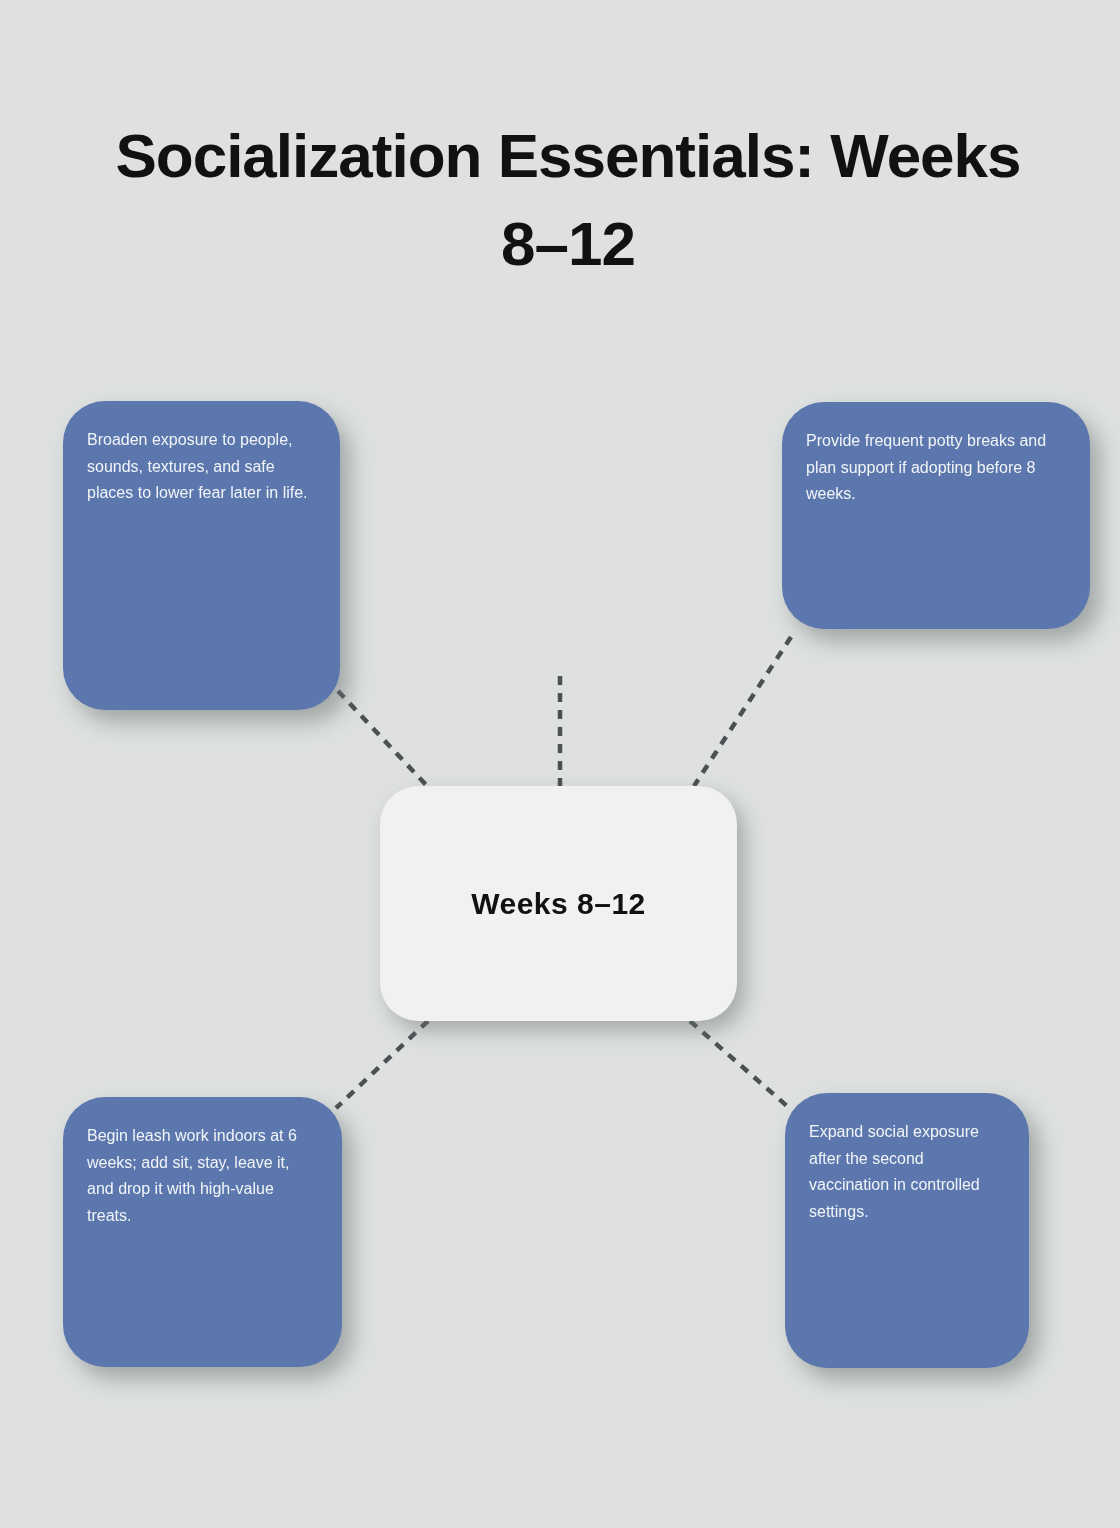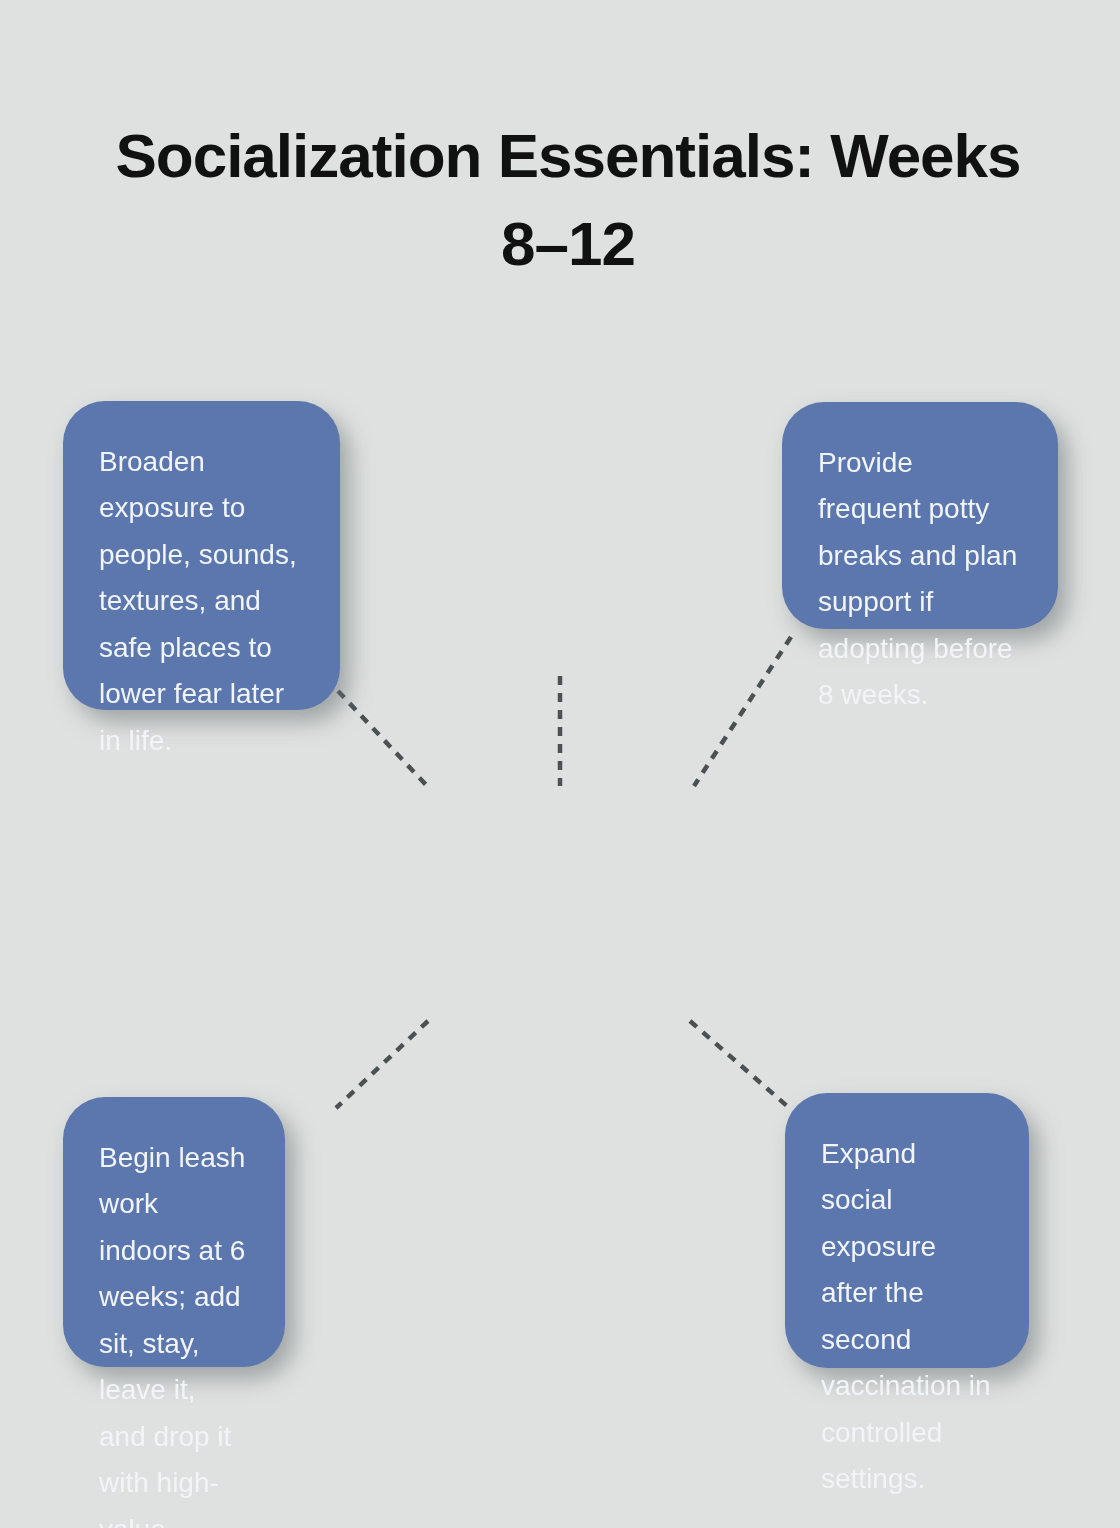--- a/index.html
+++ b/index.html
@@ -49,45 +49,45 @@
     box-sizing: border-box;
     border-radius: 42px;
     padding: 26px 24px;
   }
   .node.blue {
     background: var(--node-fill, #5c77ad);
     color: var(--node-text, #f2f5f8);
     box-shadow: 10px 12px 22px rgba(110, 116, 116, 0.55);
   }
   .node.blue p {
-    margin: 12px;
-    font-size: 28px;
+    margin: 0;
+    font-size: 16px;
     line-height: 1.66;
     font-weight: 400;
   }
   .node.center-node {
     background: var(--center-fill, #f0f1f0);
     color: var(--center-text, #111111);
     box-shadow: 8px 10px 20px rgba(110, 116, 116, 0.5);
     border-radius: 38px;
     display: flex;
     align-items: center;
     justify-content: center;
   }
   .node.center-node p {
     margin: 0;
     font-size: 30px;
     font-weight: 700;
     letter-spacing: 0.5px;
   }
   .node-tl { left: 63px;  top: 401px;  width: 277px; height: 309px; }
   .node-tm { left: 422px; top: 401px;  width: 283px; height: 271px; }
-  .node-tr { left: 782px; top: 402px;  width: 276px; height: 227px; }
+  .node-tr { left: 782px; top: 402px;  width: 308px; height: 227px; }
   .node-c  { left: 380px; top: 786px;  width: 357px; height: 235px; }
-  .node-bl { left: 63px;  top: 1097px; width: 222px; height: 270px; }
+  .node-bl { left: 63px;  top: 1097px; width: 279px; height: 270px; }
   .node-br { left: 785px; top: 1093px; width: 244px; height: 275px; }
 </style>
 </head>
 <body style="background: rgb(222, 225, 224);">
 
 <div class="canvas">
 
   <h1 class="title">
     <span class="line">Socialization Essentials: Weeks</span>
     <span class="line">8–12</span>
@@ -103,20 +103,23 @@
 
   <div class="node blue node-tl">
     <p>Broaden exposure to people, sounds, textures, and safe places to lower fear later in life.</p>
   </div>
 
 
   <div class="node blue node-tr">
     <p>Provide frequent potty breaks and plan support if adopting before 8 weeks.</p>
   </div>
 
+  <div class="node center-node node-c">
+    <p>Weeks 8–12</p>
+  </div>
 
   <div class="node blue node-bl">
     <p>Begin leash work indoors at 6 weeks; add sit, stay, leave it, and drop it with high-value treats.</p>
   </div>
 
   <div class="node blue node-br">
     <p>Expand social exposure after the second vaccination in controlled settings.</p>
   </div>
 
 </div>

